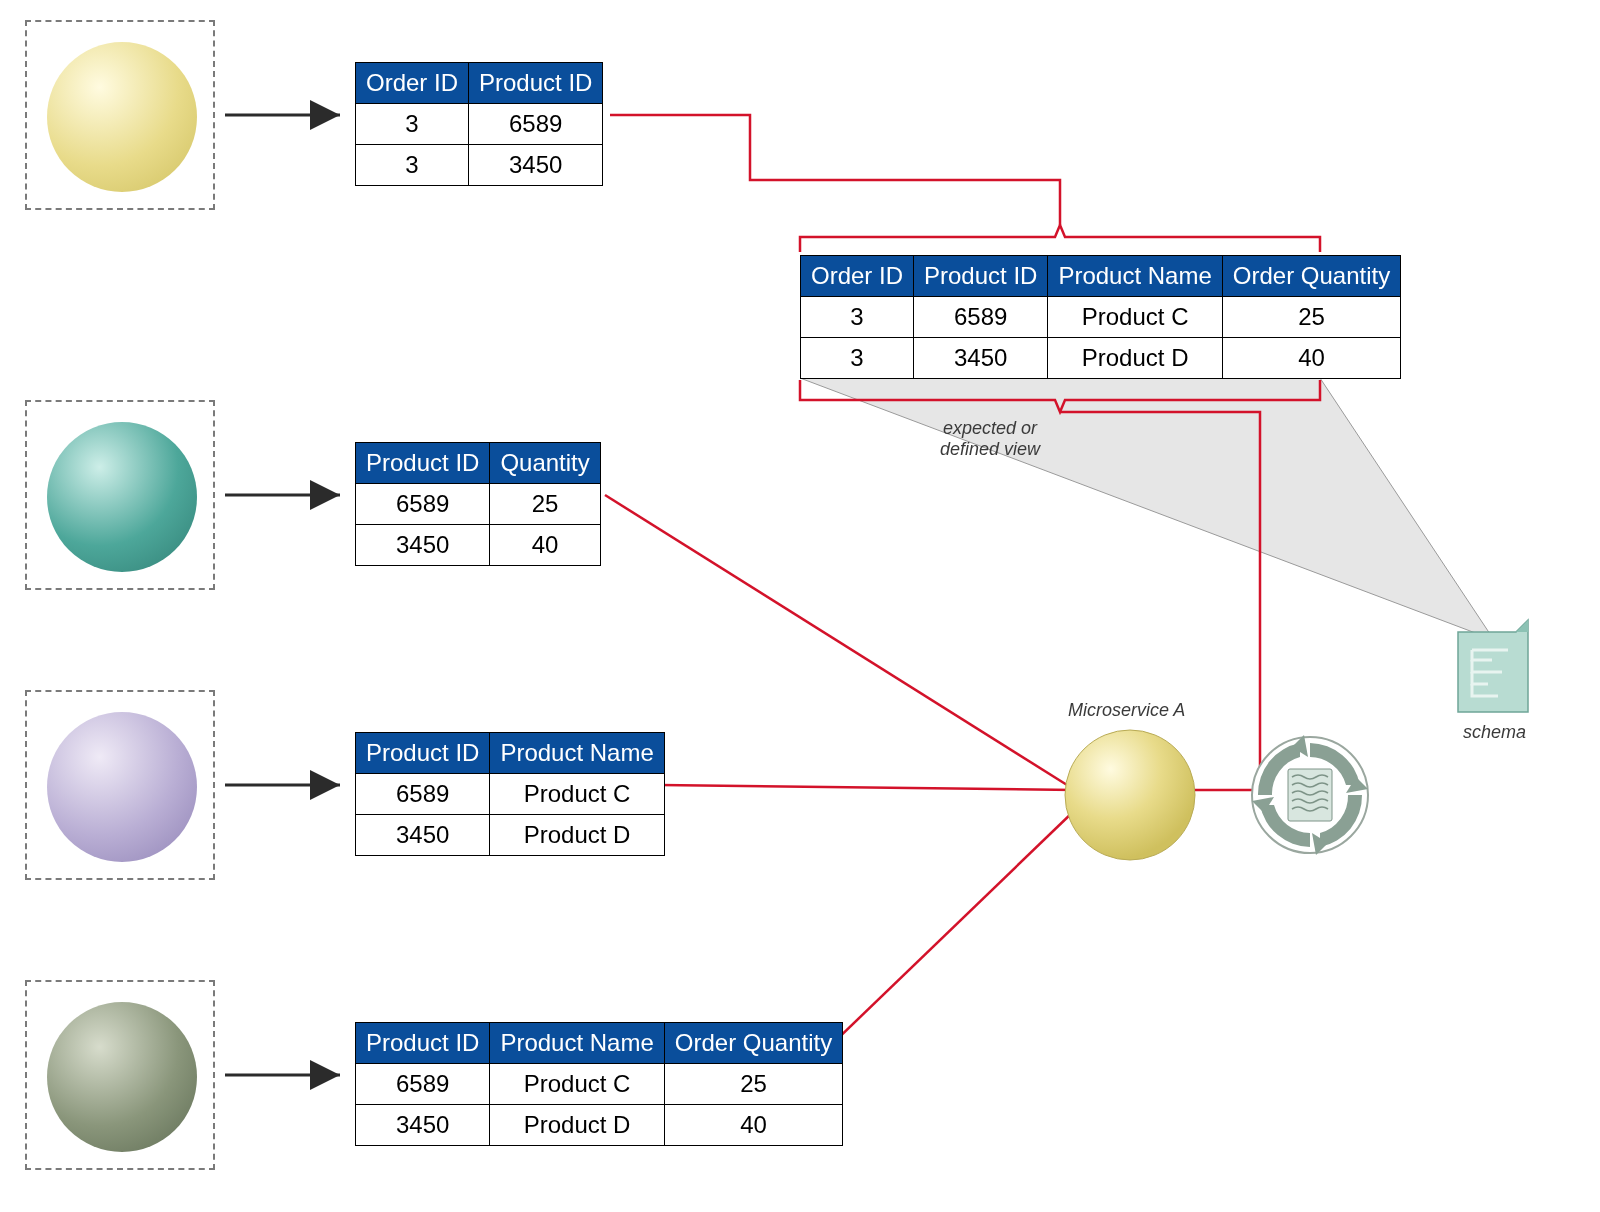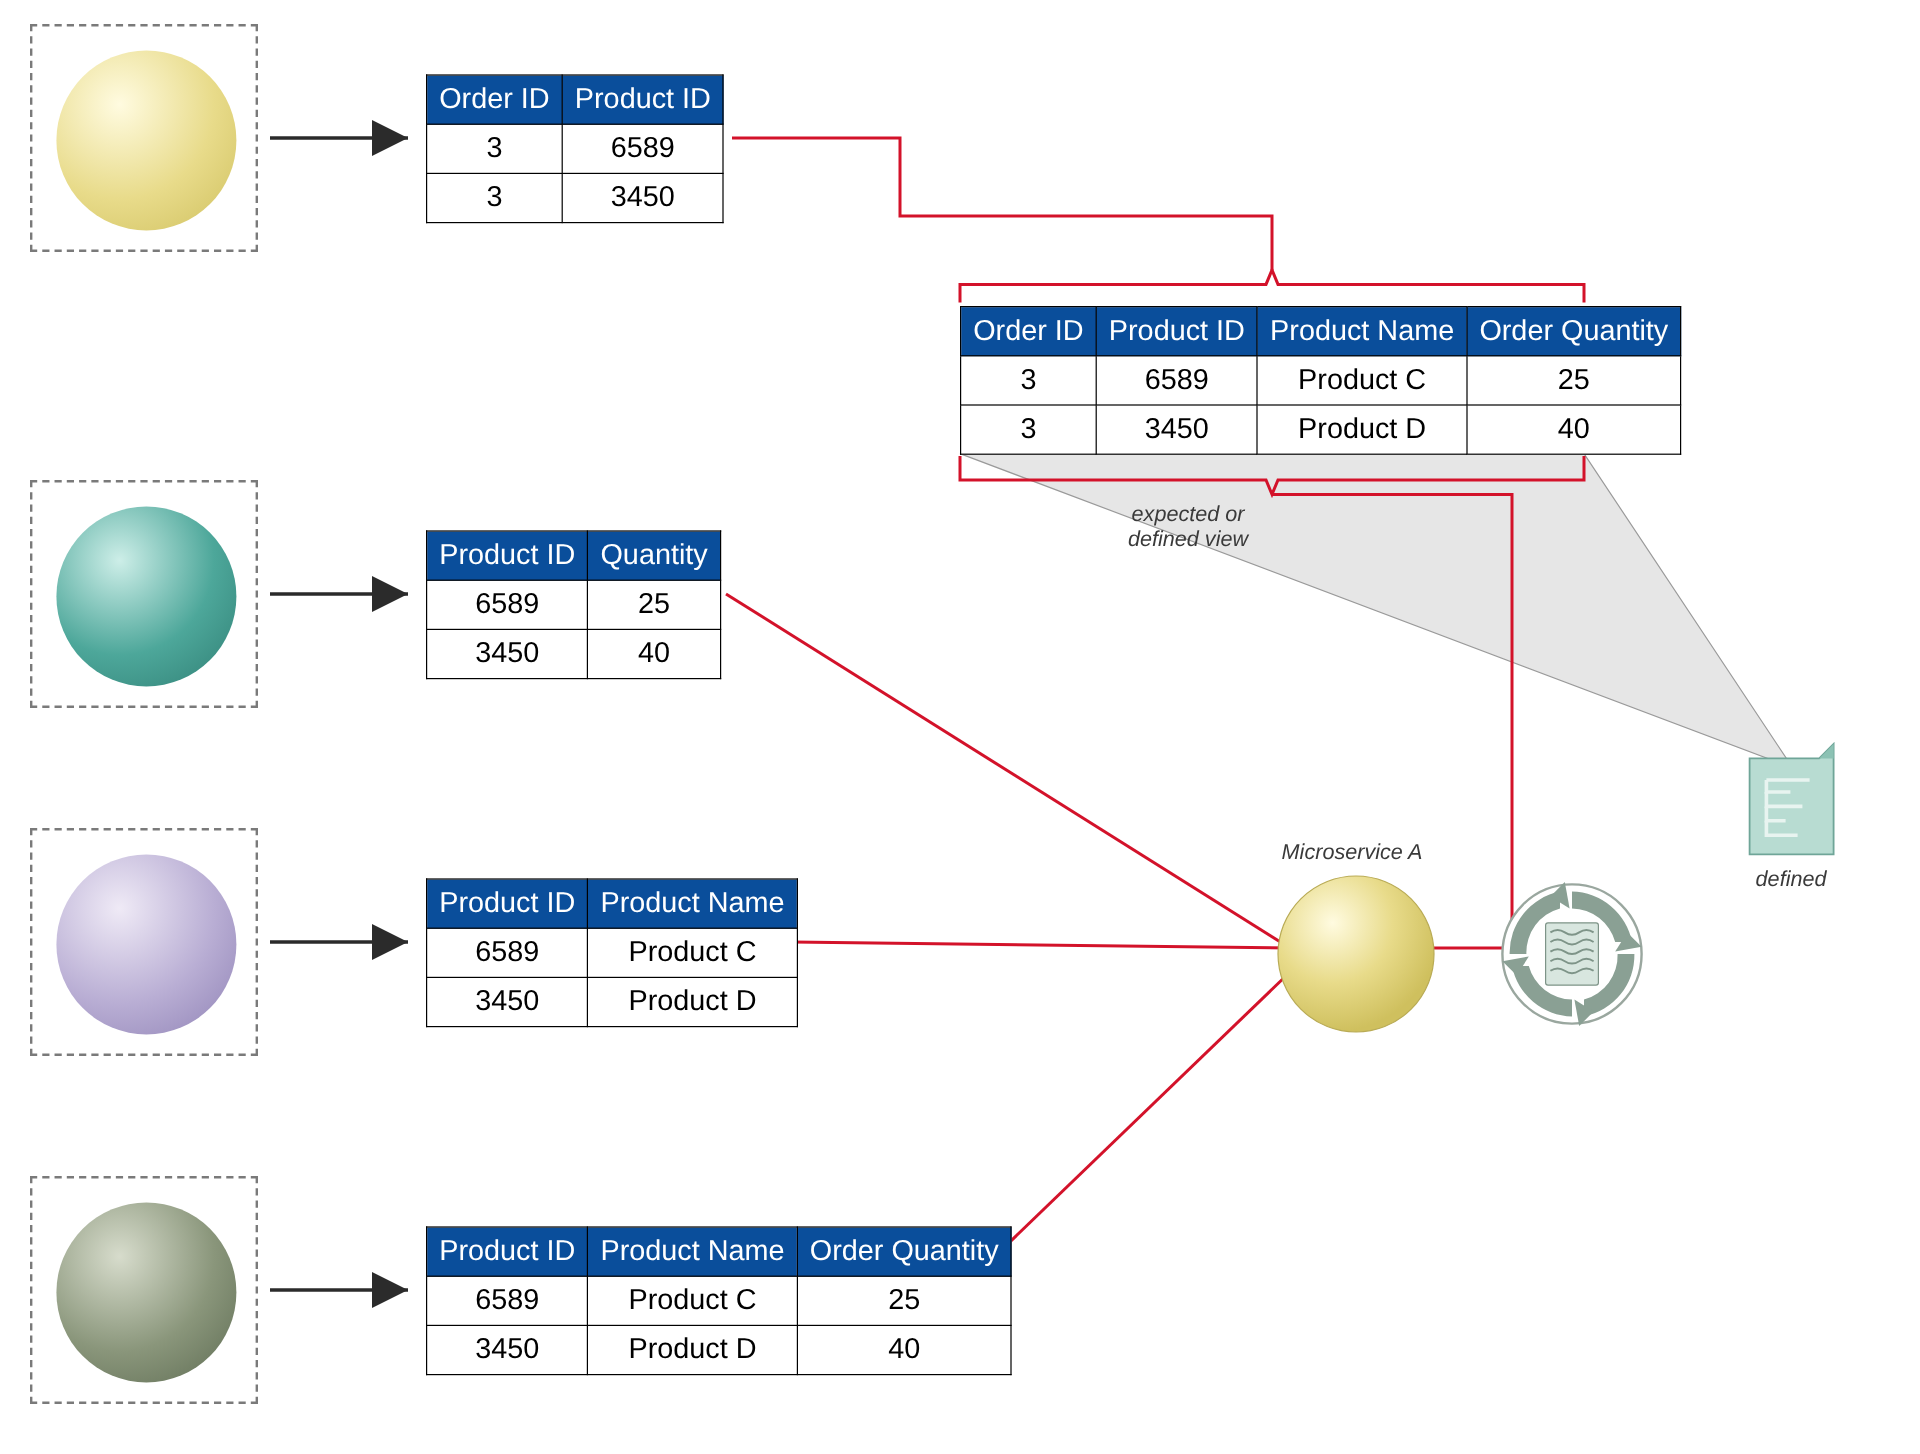--- a/index.html
+++ b/index.html
@@ -255,15 +255,15 @@
     </tr>
   </tbody>
     </table>
 
   <div class="label-text" style="left:940px; top:418px; white-space:pre-line;">expected or
 defined view</div>
 
   <div class="label-text" style="left:1068px; top:700px;">Microservice A</div>
 
 
-  <div class="label-text" style="left:1463px; top:722px;">defined</div>
+  <div class="label-text" style="left:1463px; top:722px;">schema</div>
 
 </div>
 
 </body></html>

